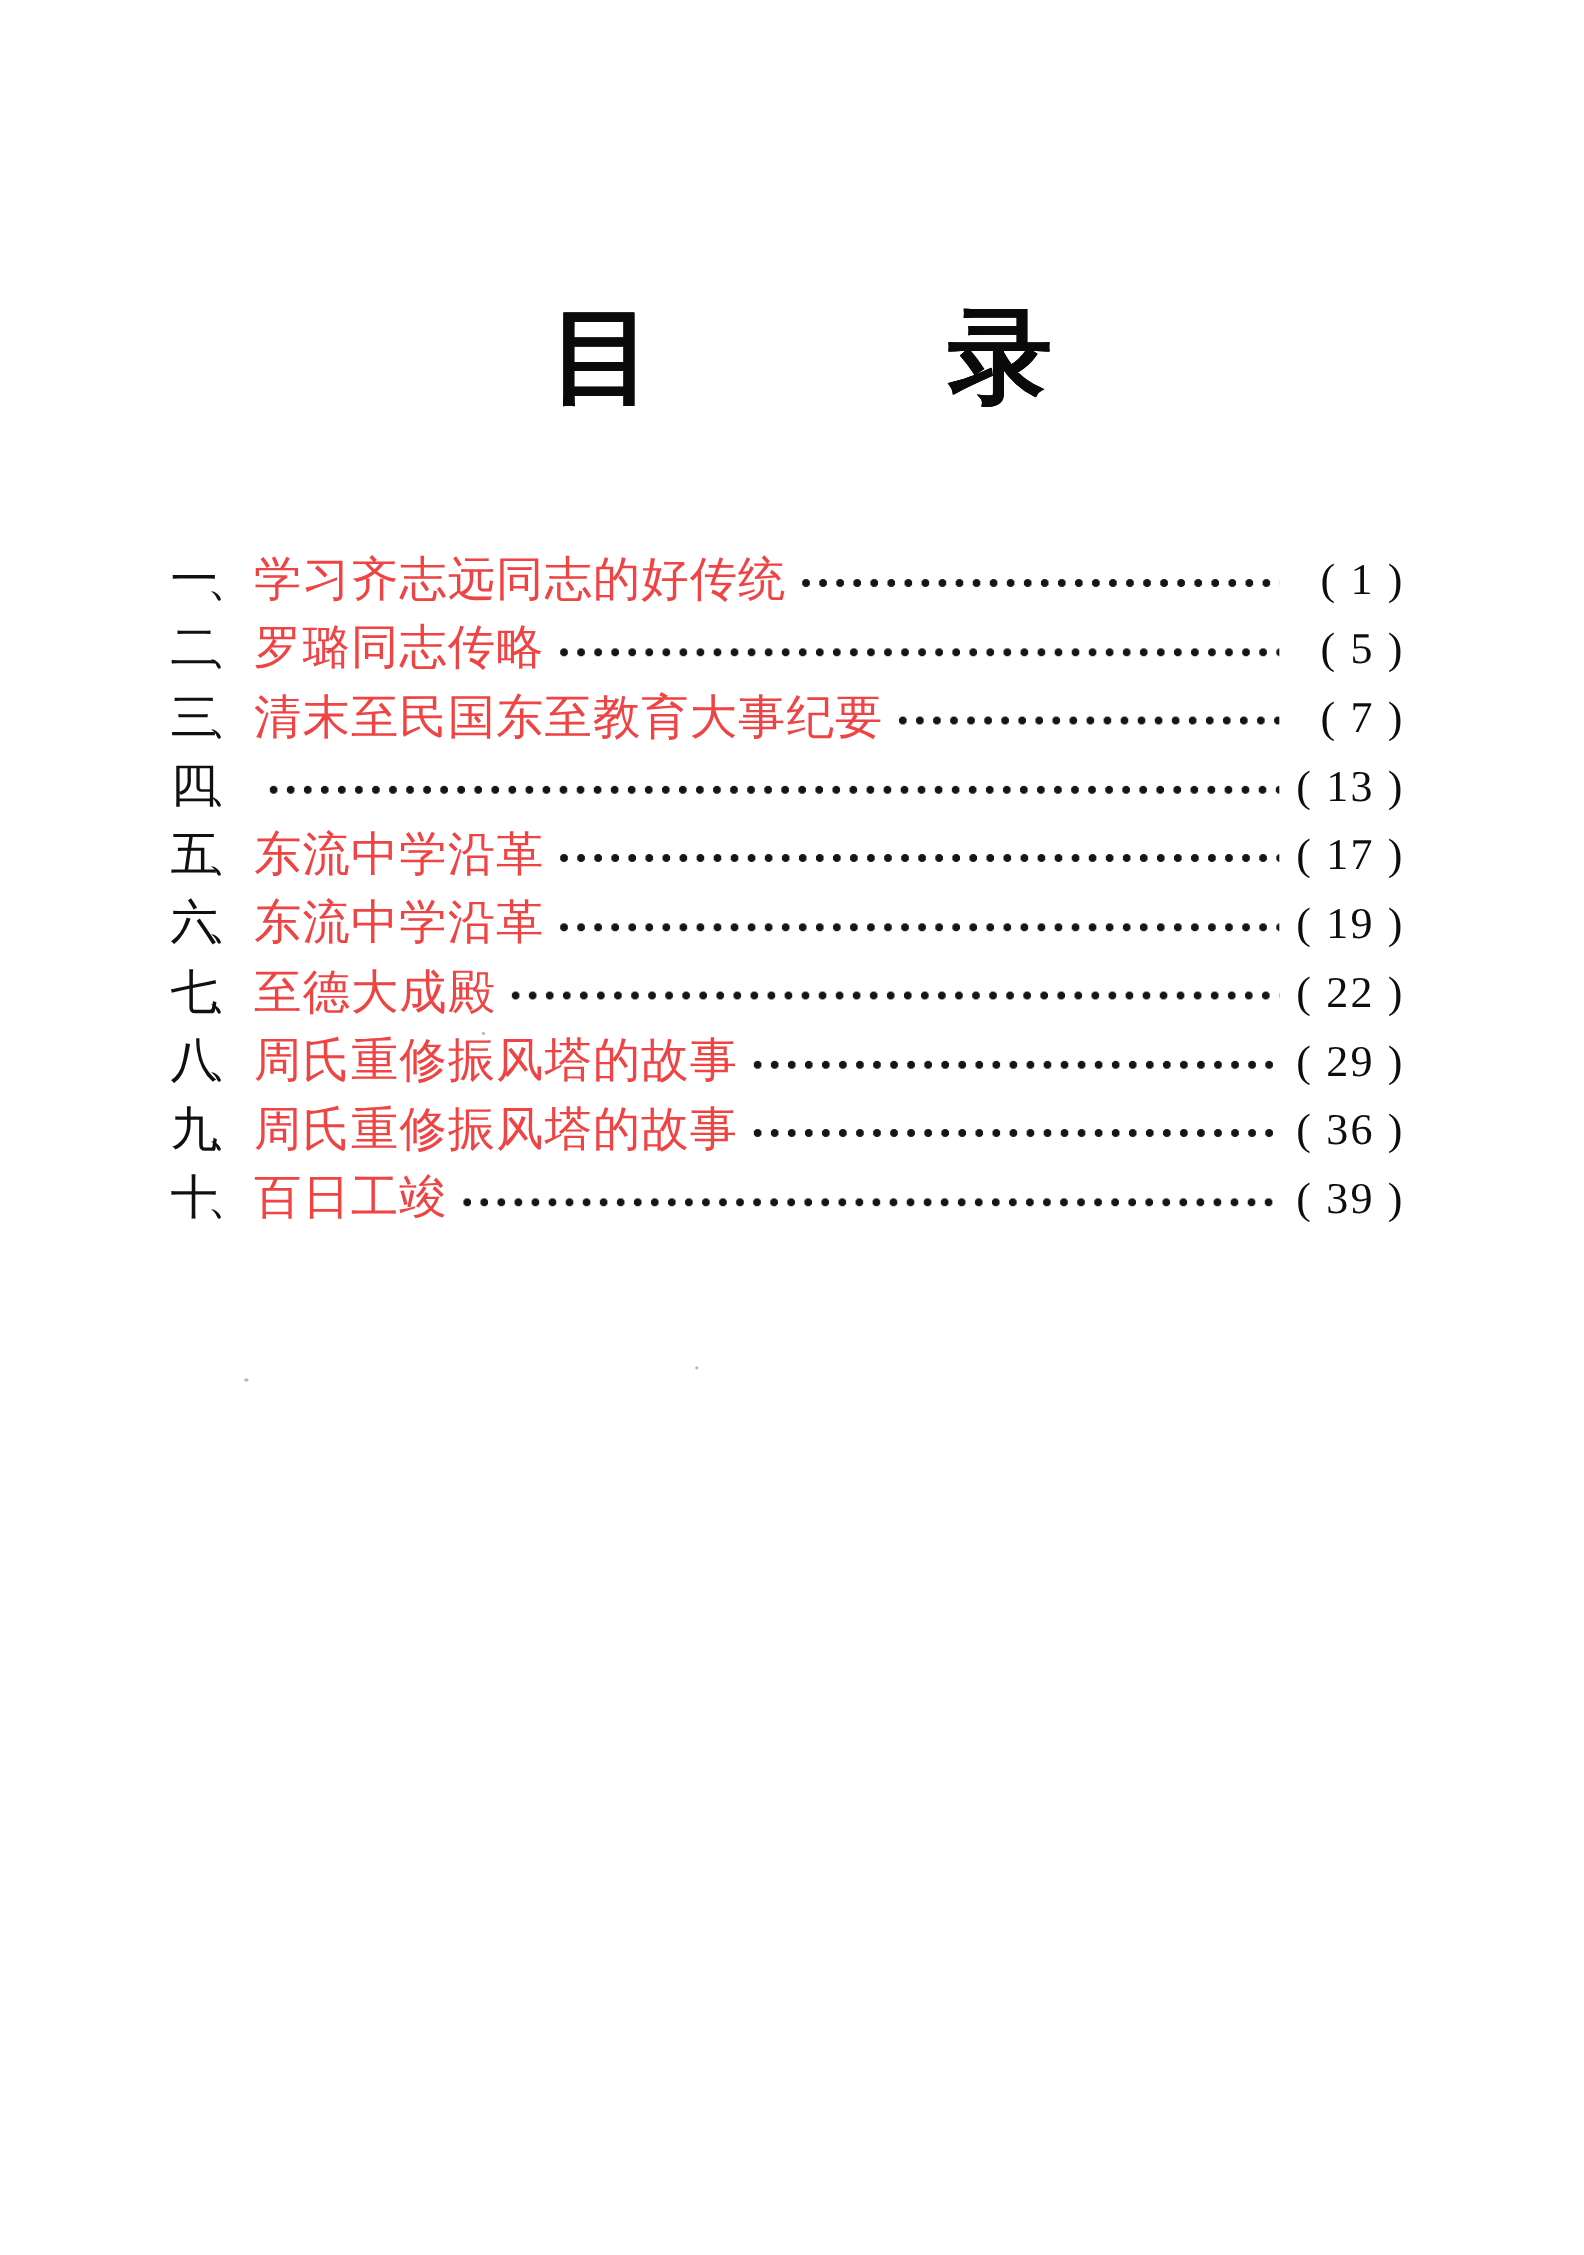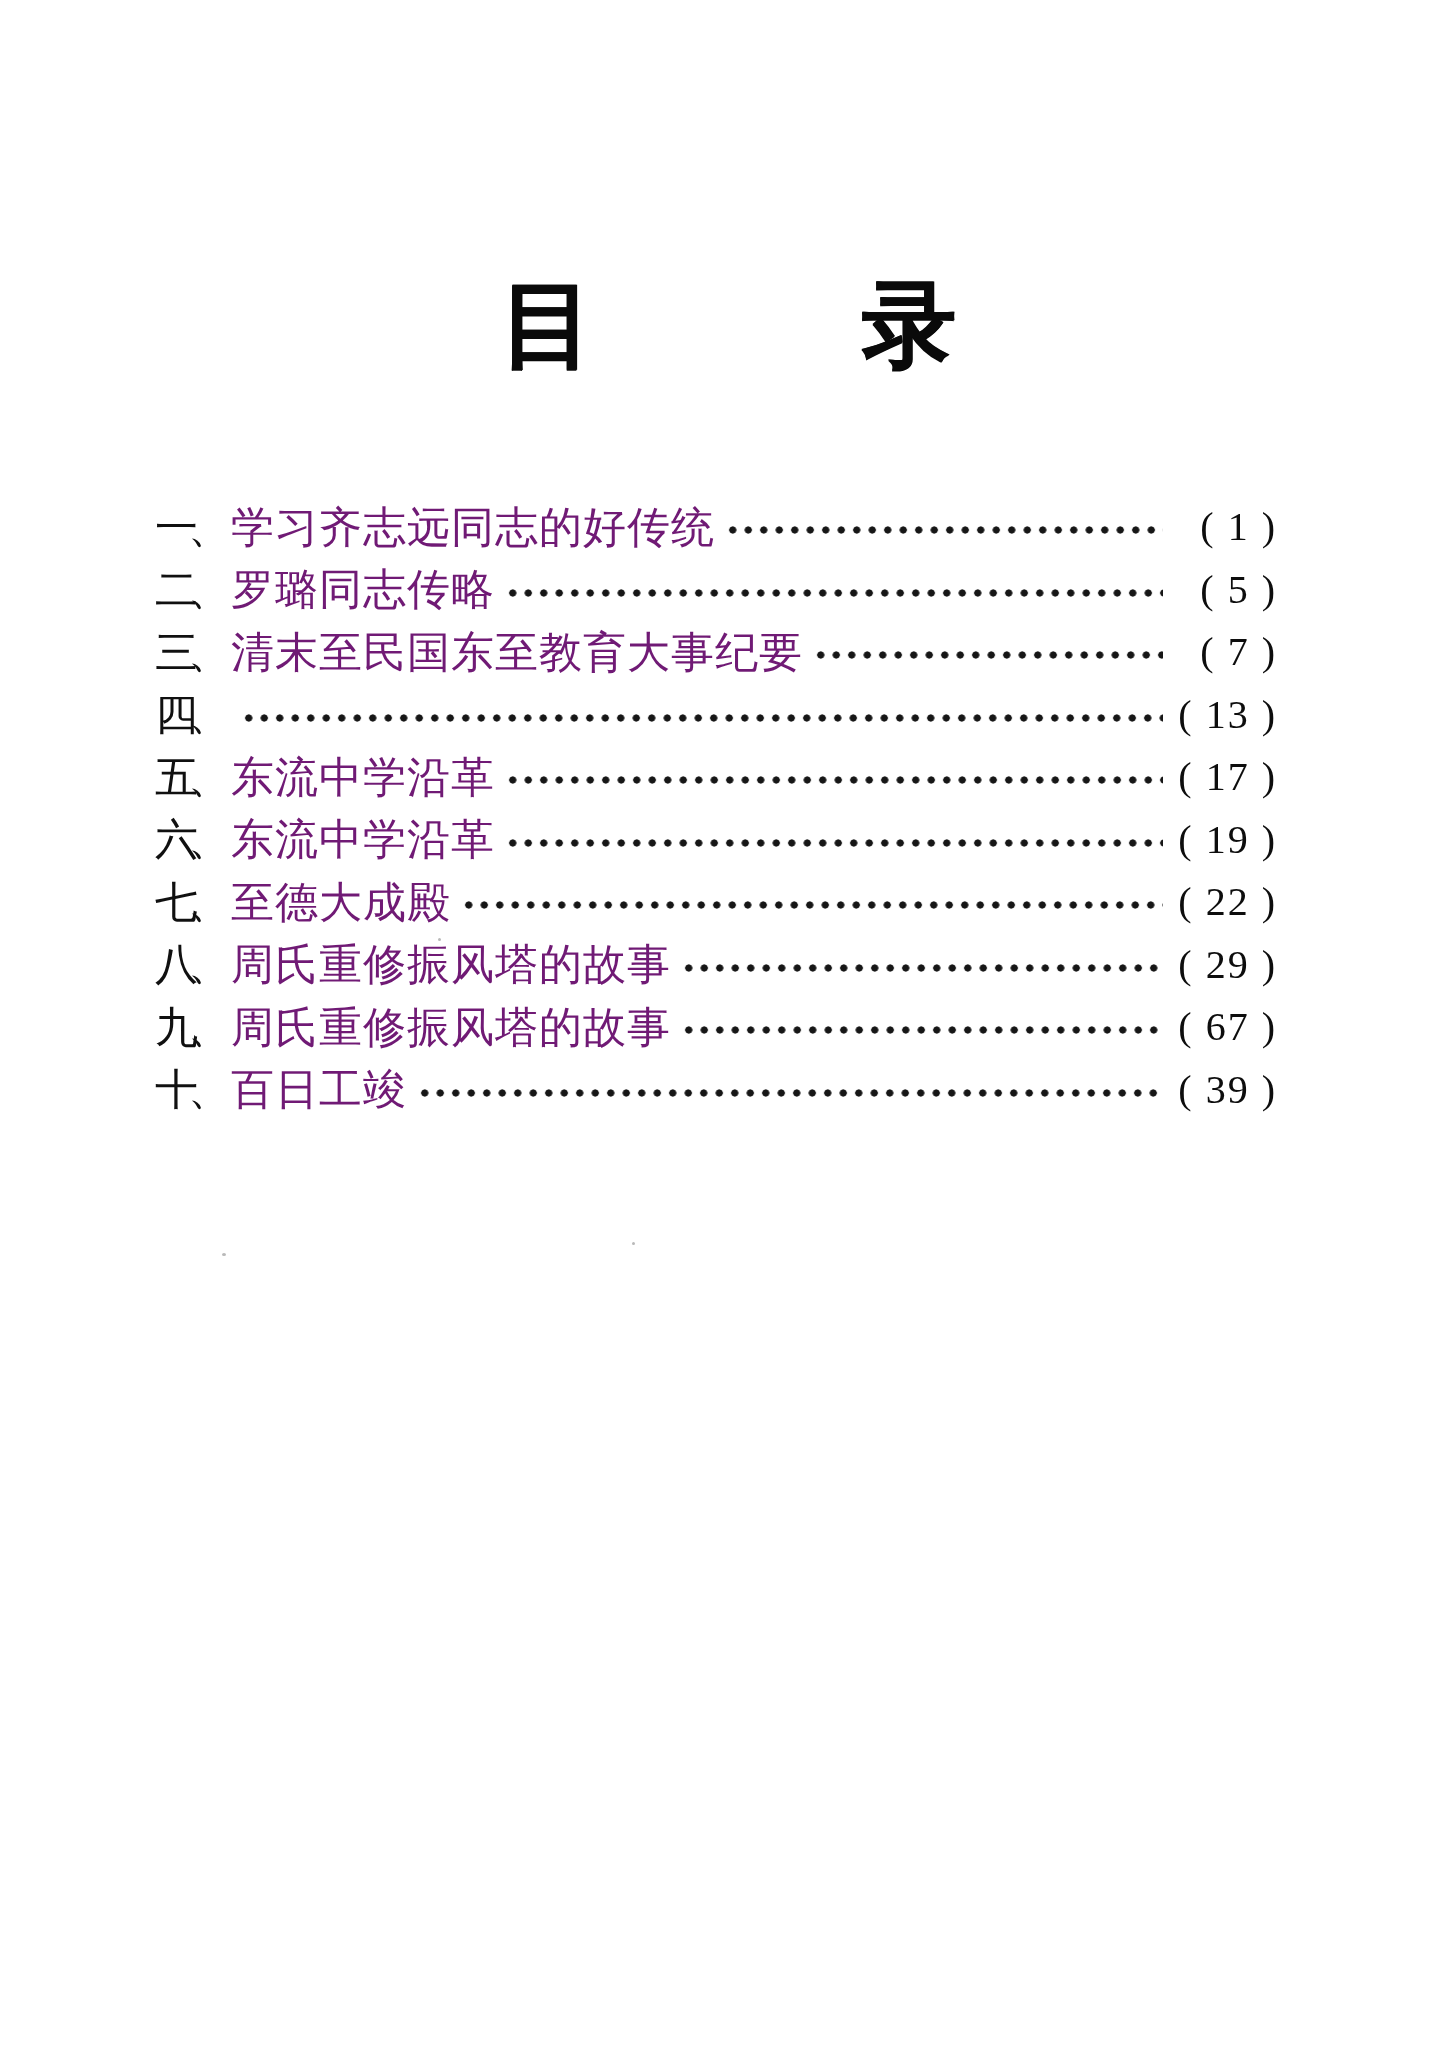--- a/index.html
+++ b/index.html
@@ -50,21 +50,21 @@
     font-size: 43px;
     line-height: 1;
     white-space: nowrap;
   }
   .toc-num {
     letter-spacing: -10px;
     padding-right: 10px;
     color: #101010;
   }
   .toc-title {
-    color: #701a75;
+    color: #ef4444;
     letter-spacing: 1px;
   }
   .leader {
     flex: 1 1 auto;
     align-self: center;
     height: 16px;
     margin: 6px 10px 0 8px;
     background-image: radial-gradient(circle, #161616 3.3px, rgba(0,0,0,0) 3.9px);
     background-size: 15.5px 16px;
     background-repeat: repeat-x;
@@ -153,21 +153,21 @@
       <span class="toc-num">八、</span>
       <span class="toc-title">周氏重修振风塔的故事</span>
       <span class="leader"></span>
       <span class="toc-page">( 29 )</span>
     </div>
 
     <div class="toc-row">
       <span class="toc-num">九、</span>
       <span class="toc-title">周氏重修振风塔的故事</span>
       <span class="leader"></span>
-      <span class="toc-page">( 67 )</span>
+      <span class="toc-page">( 36 )</span>
     </div>
 
     <div class="toc-row">
       <span class="toc-num">十、</span>
       <span class="toc-title">百日工竣</span>
       <span class="leader"></span>
       <span class="toc-page">( 39 )</span>
     </div>
 
   </div>

